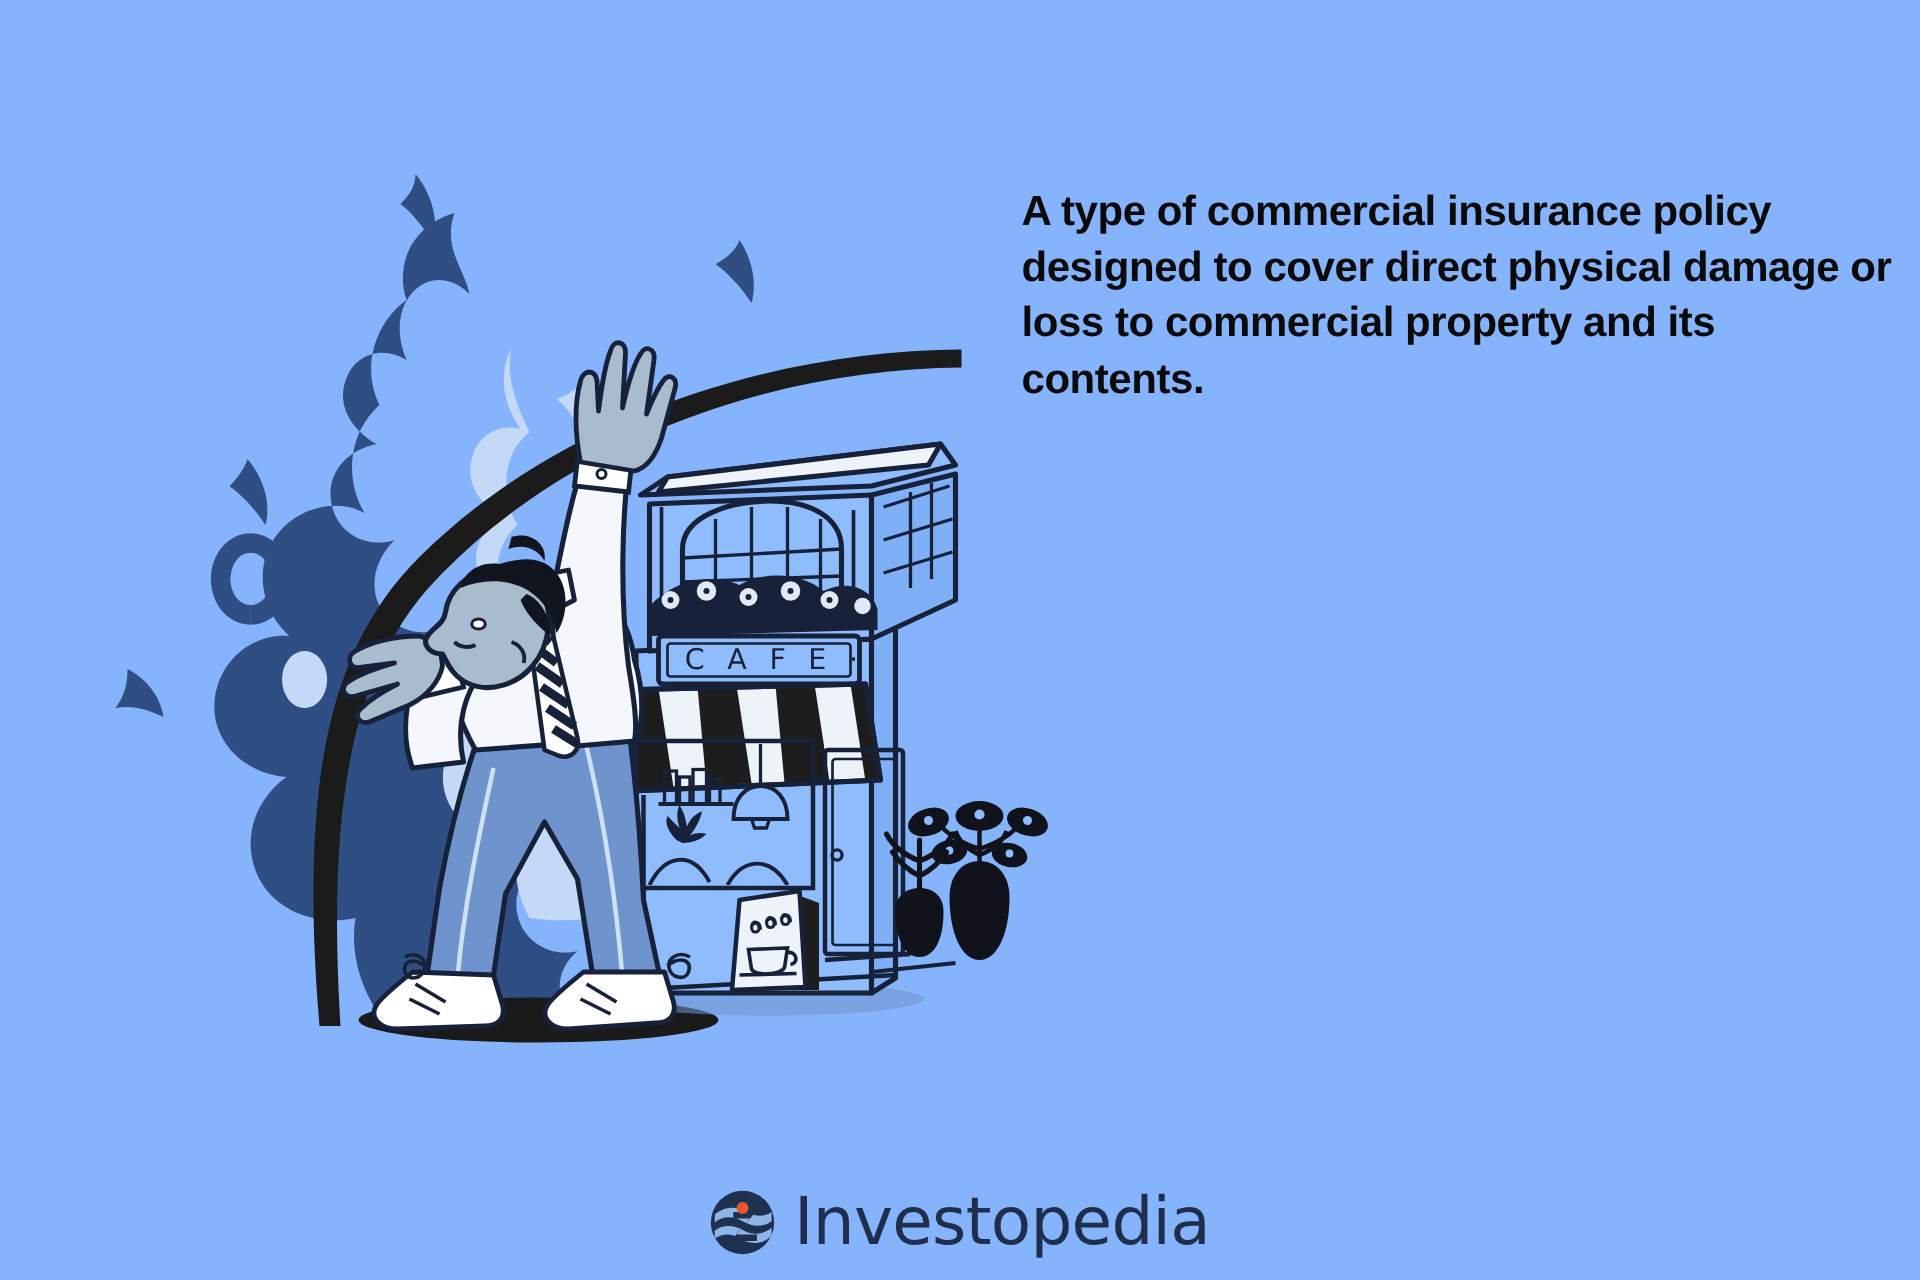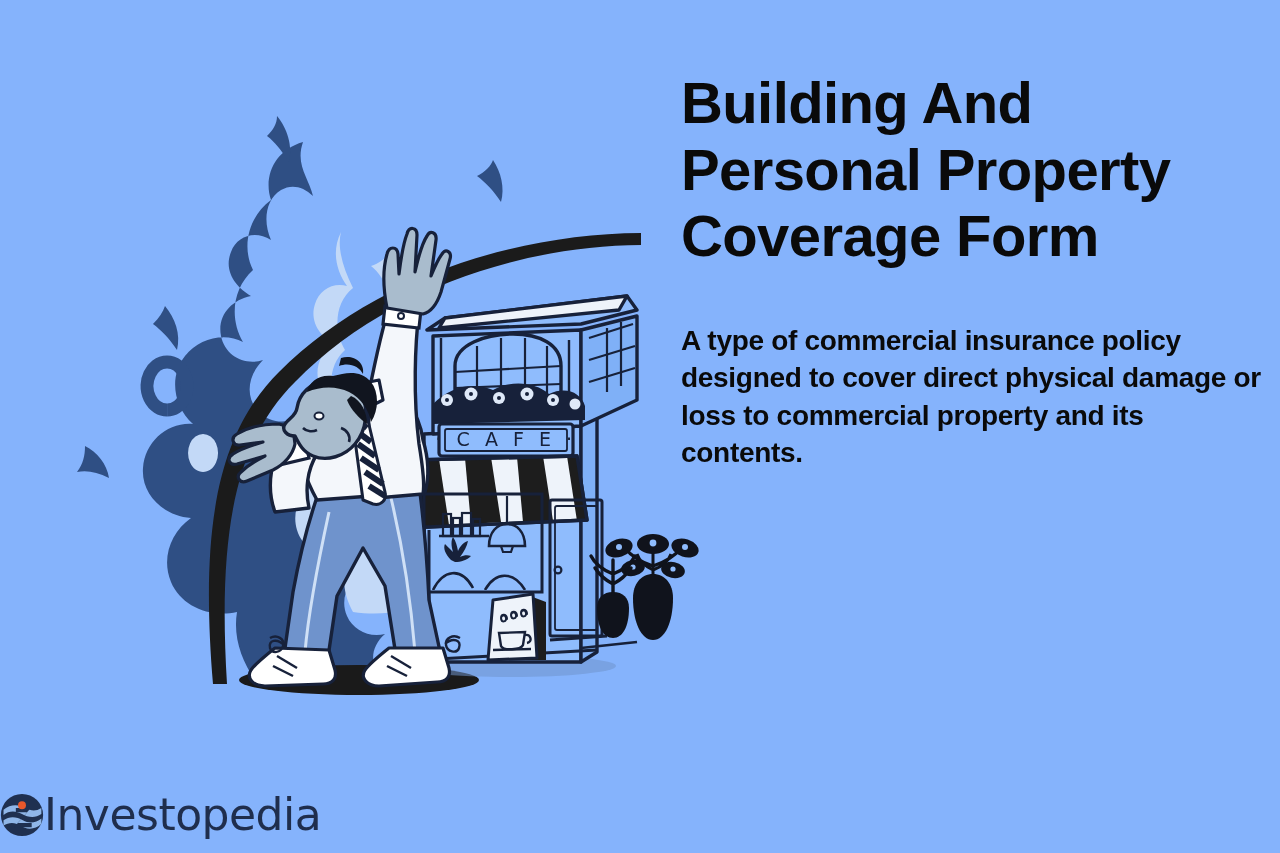--- a/index.html
+++ b/index.html
@@ -63,22 +63,22 @@
   }
 
   
   #logo {
     position: absolute;
     left: 0;
     right: 0;
     bottom: 16px;
     display: flex;
     align-items: center;
-    justify-content: flex-start;
-    gap: 0;
+    justify-content: center;
+    gap: 12px;
   }
   #logo-mark { width: 44px; height: 44px; display: block; }
   #logo-word {
     font-size: 44px;
     font-weight: 400;
     color: #1f2e4d;
     letter-spacing: -0.5px;
     line-height: 1;
     font-family: "DejaVu Sans", sans-serif;
   }
@@ -342,23 +342,20 @@
         <g stroke="#17213a" stroke-width="2.4" fill="none">
           <path d="M350,656 L370,668"></path>
             <path d="M346,666 L366,676"></path>
           <path d="M404,644 c8,-7 17,-4 14,4 c-2,6 -12,4 -13,-3 c-1,-7 7,-11 14,-7"></path>
         </g>
       </g>
     </svg>
   </div>
 
   <div id="textcol">
-    <h1 id="title">Building And
-Personal Property
-Coverage Form</h1>
     <p id="definition">A type of commercial insurance policy designed to cover direct physical damage or loss to commercial property and its contents.</p>
   </div>
 
   <div id="logo">
     <svg id="logo-mark" viewBox="0 0 100 100" xmlns="http://www.w3.org/2000/svg" aria-hidden="true">
       <circle cx="50" cy="50" r="48" fill="#1f3050"></circle>
       <path d="M8,38 C24,24 44,26 58,34 C70,41 82,42 94,34 L94,48 C80,58 64,56 50,48 C36,40 20,40 8,50 Z" fill="#8fb6e8"></path>
       <path d="M8,62 C22,52 38,54 52,62 C66,70 82,68 94,58 L94,70 C80,84 60,84 46,74 C34,66 20,66 8,74 Z" fill="#8fb6e8"></path>
       <path d="M36,34 L70,34 L40,68 L72,68 L72,78 L32,78 L62,44 L36,44 Z" fill="#1f3050"></path>
       <circle cx="50" cy="28" r="9" fill="#e8582b"></circle>

